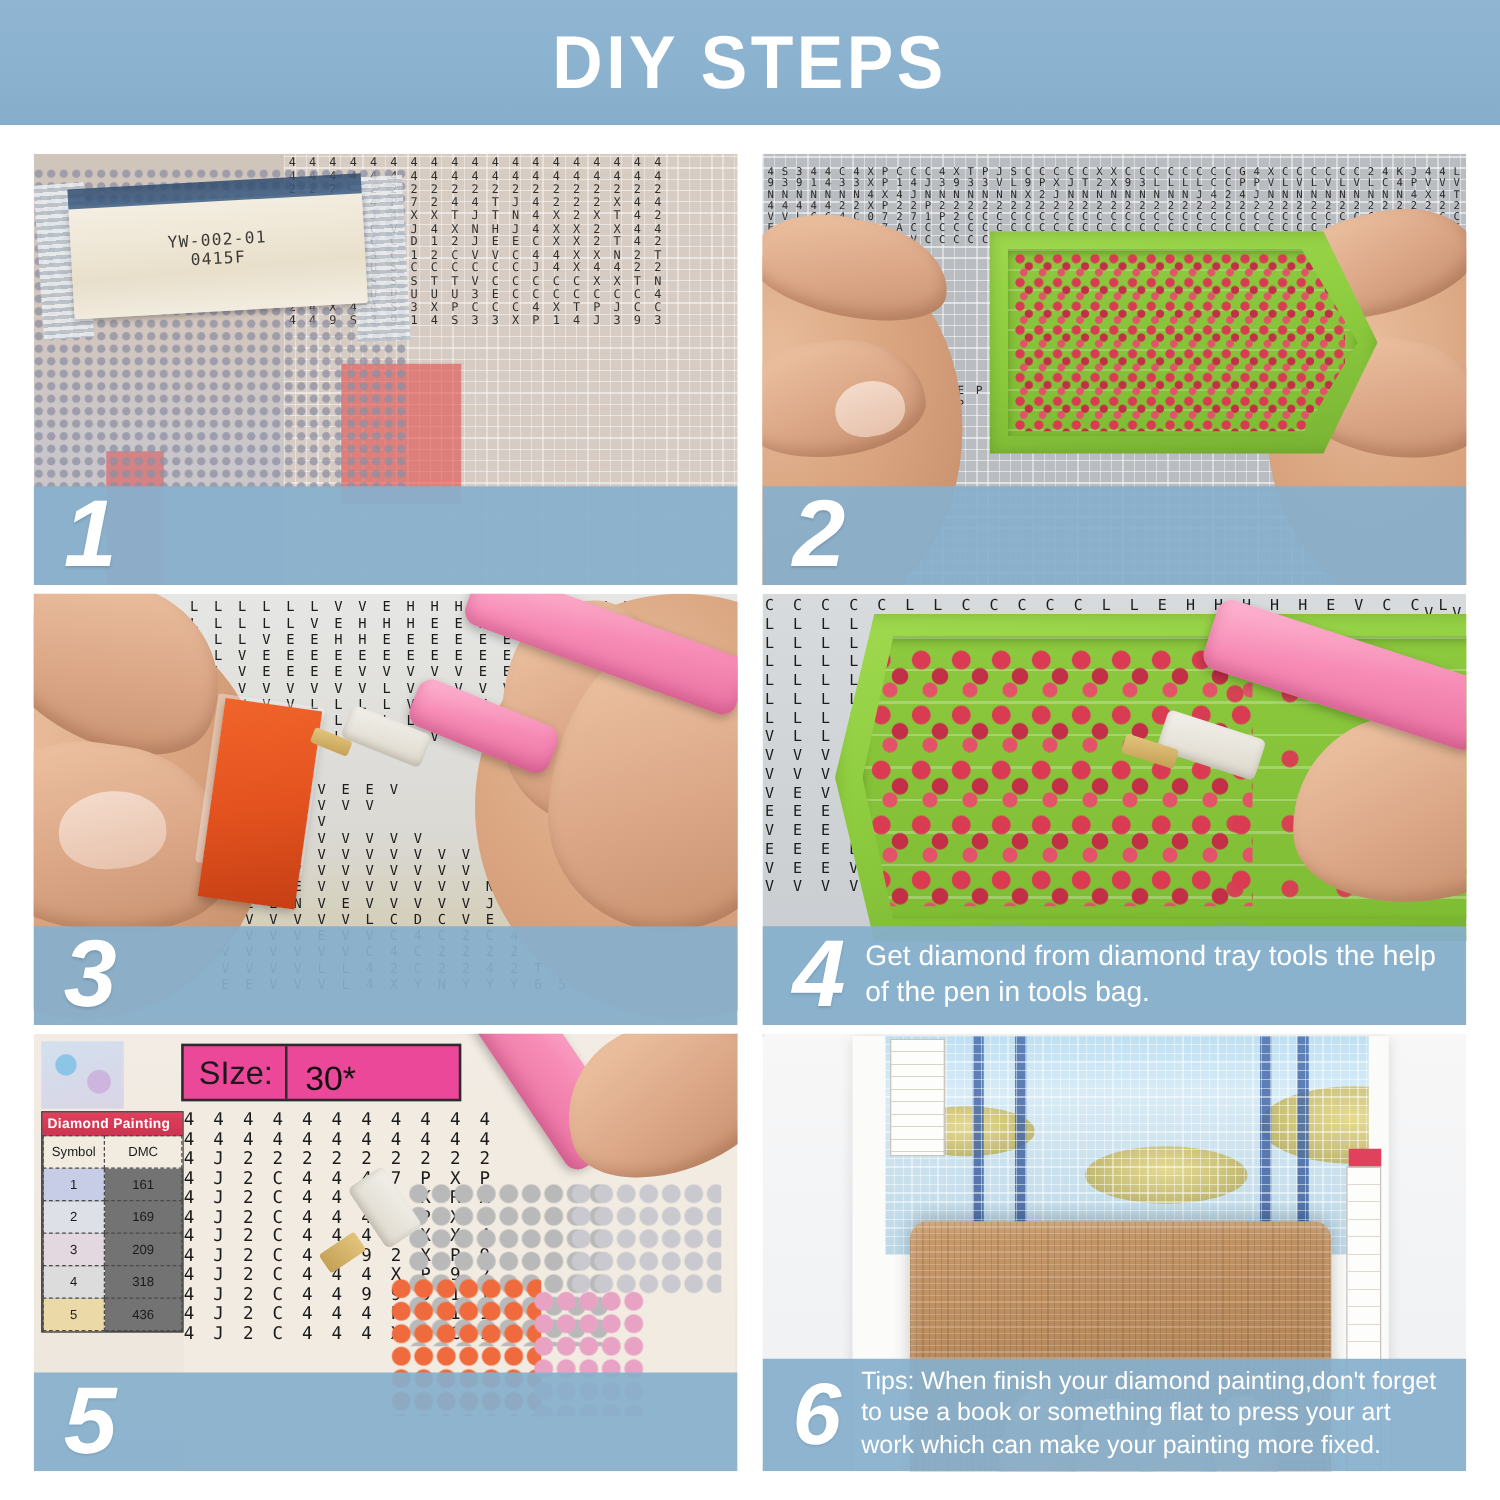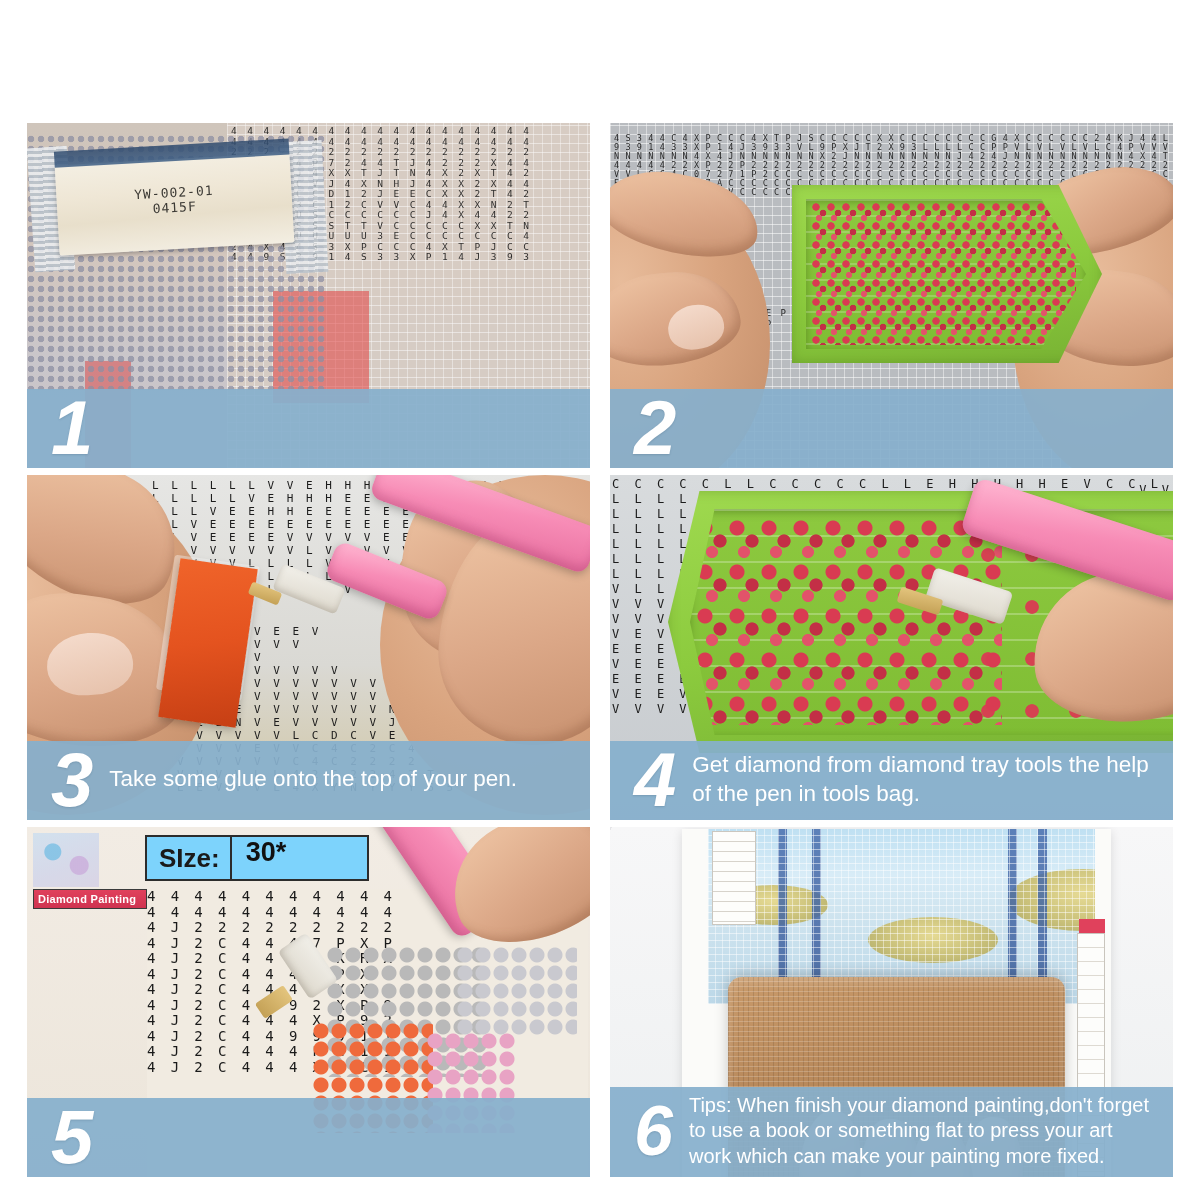--- a/index.html
+++ b/index.html
@@ -240,22 +240,22 @@
     border-radius: 3px;
   }
 
   
   .p5-bg {
     position: absolute; inset: 0;
     background: linear-gradient(180deg,#f2ece4 0%, #ece5da 100%);
   }
   .p5-size-box {
     position: absolute; left: 118px; top: 8px; width: 220px; height: 42px;
-    border: 2px solid #2c2c2c; background: #7dd3fc;
-    display: flex; align-items: flex-start; font-weight: bold;
+    border: 2px solid #2c2c2c; background: #ec4899;
+    display: flex; align-items: flex-end;
   }
   .p5-size-label {
     font-size: 26px; color: #1a1a1a; padding-left: 12px;
     border-right: 2px solid #2c2c2c; height: 100%;
     display: flex; align-items: center; padding-right: 10px;
   }
   .p5-size-value { font-size: 27px; color: #111; padding-left: 14px; }
   .p5-thumb {
     position: absolute; left: 6px; top: 6px; width: 66px; height: 54px;
     background:
@@ -353,20 +353,23 @@
     position: absolute; left: 30px; top: 2px; width: 42px; height: 92px;
     background: repeating-linear-gradient(180deg,#fdfdfb 0 9px,#d7d3cb 9px 10px);
     border: 1px solid #cbc7bf;
   }
 </style>
 </head>
 <body>
 
 <div id="page">
 
+  <div class="header">
+    <div class="header-title">DIY STEPS</div>
+  </div>
 
   <div class="grid">
 
     <div class="panel">
       <div class="photo">
         <div class="p1-bg"></div>
         <div class="canvas-grid warm" style="left:200px;top:0;right:0;bottom:0;width:auto;height:auto;position:absolute;font-size:9.5px;line-height:10.5px;letter-spacing:2.4px;opacity:.9;padding:3px 0 0 4px;">4 4 4 4 4 4 4 4 4 4 4 4 4 4 4 4 4 4 4
 4 4 4 4 4 4 4 4 4 4 4 4 4 4 4 4 4 4 4
 2 2 2 2 2 2 2 2 2 2 2 2 2 2 2 2 2 2 2
 4 2 4 4 4 P 7 2 4 4 T J 4 2 2 2 X 4 4
@@ -485,21 +488,20 @@
         <div class="hand" style="right:-120px;top:0px;width:330px;height:340px;"></div>
         <div class="finger" style="right:40px;top:6px;width:150px;height:180px;transform:rotate(-8deg);"></div>
         <div class="finger" style="right:-40px;top:40px;width:190px;height:230px;transform:rotate(4deg);"></div>
         <div class="pen-body" style="right:-10px;top:14px;width:230px;height:48px;transform:rotate(20deg);"></div>
         <div class="pen-body" style="left:300px;top:86px;width:120px;height:40px;transform:rotate(22deg);"></div>
         <div class="pen-collar" style="left:248px;top:100px;width:68px;height:28px;transform:rotate(22deg);"></div>
         <div class="pen-tip" style="left:222px;top:112px;width:32px;height:13px;transform:rotate(22deg);"></div>
       </div>
       <div class="caption one-line">
         <div class="caption-num">3</div>
-        <div class="caption-text">Take some glue onto the top of your pen.</div>
       </div>
     </div>
 
     <div class="panel">
       <div class="photo">
         <div class="canvas-grid" style="background:linear-gradient(180deg,#d8dbdd,#c6cace);font-size:12px;line-height:15px;letter-spacing:4px;padding:2px 0 0 2px;">C C C C C L L C C C C C L L E H H H H H E V C C L C
 L L L L L L L L L
 L L L L L L L L
 L L L L L L L
 L L L L L L
@@ -560,20 +562,48 @@
     <div class="panel">
       <div class="photo">
         <div class="p5-bg"></div>
         <div class="p5-thumb"></div>
         <div class="p5-size-box">
           <div class="p5-size-label">SIze:</div>
           <div class="p5-size-value">30*</div>
         </div>
         <div class="p5-legend">
           <div class="p5-legend-title">Diamond Painting</div>
+          <table>
+            <tbody>
+                <tr>
+              <th class="p5-sym">Symbol</th>
+              <th>DMC</th>
+            </tr>
+            <tr>
+              <td class="p5-sym" style="background:#c7cde6;">1</td>
+              <td>161</td>
+            </tr>
+            <tr>
+              <td class="p5-sym" style="background:#dde0e6;">2</td>
+              <td>169</td>
+            </tr>
+            <tr>
+              <td class="p5-sym" style="background:#e3d7e0;">3</td>
+              <td>209</td>
+            </tr>
+            <tr>
+              <td class="p5-sym" style="background:#dcdcdc;">4</td>
+              <td>318</td>
+            </tr>
+            <tr>
+              <td class="p5-sym" style="background:#ecd9a8;">5</td>
+              <td>436</td>
+            </tr>
+          </tbody>
+            </table>
         </div>
         <div class="p5-chart">4 4 4 4 4 4 4 4 4 4 4
 4 4 4 4 4 4 4 4 4 4 4
 4 J 2 2 2 2 2 2 2 2 2
 4 J 2 C 4 4 4 7 P X P
 4 J 2 C 4 4 4 2 K R X
 4 J 2 C 4 4 4 X P X 4
 4 J 2 C 4 4 4 P X X 4
 4 J 2 C 4 4 9 2 X P 9
 4 J 2 C 4 4 4 X P 9 2

